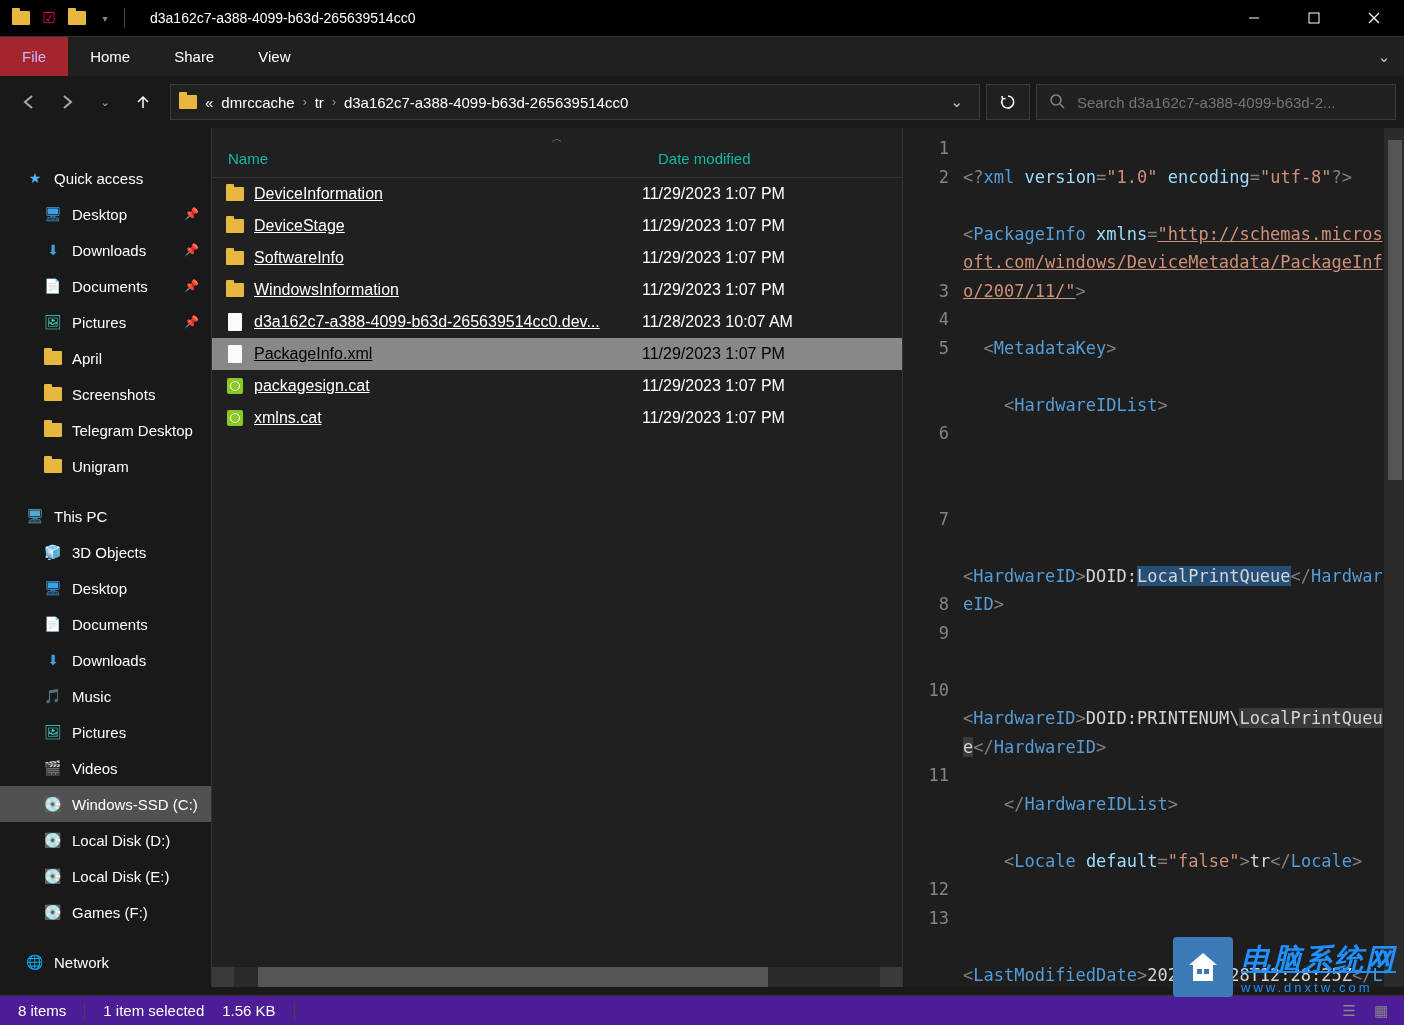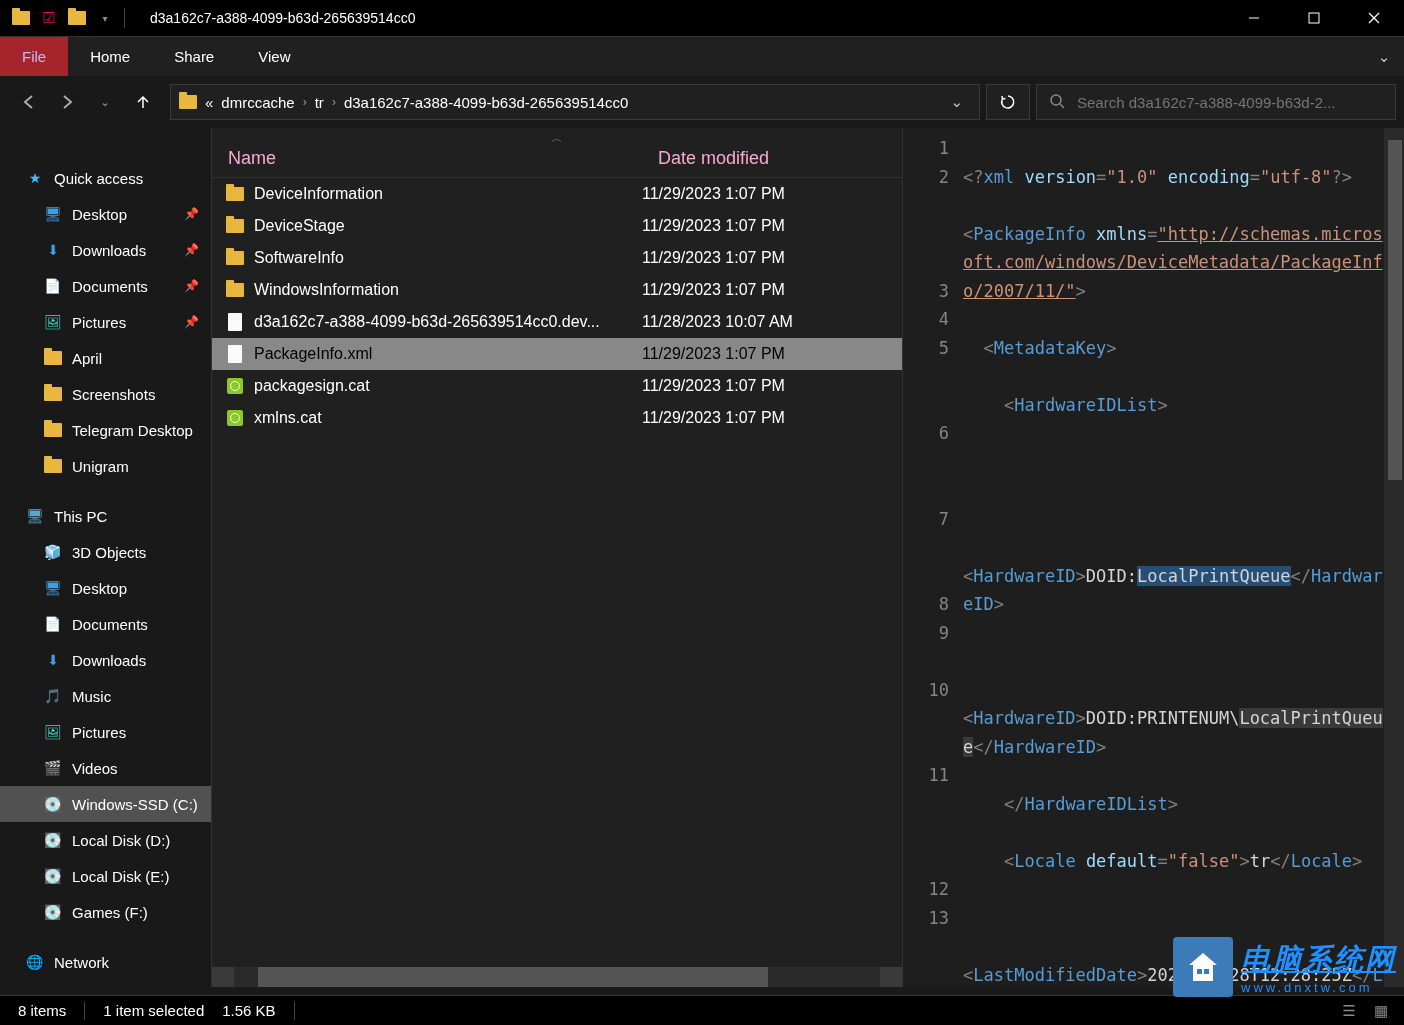--- a/index.html
+++ b/index.html
@@ -43,28 +43,28 @@
 .navitem { height: 36px; display:flex; align-items:center; padding-left: 30px; gap:10px; color:#fff; font-size:15px; position:relative; }
 .navitem.sect { font-weight:400; padding-left: 26px; }
 .navitem .pin { margin-left:auto; margin-right:12px; color:#888; font-size:12px;}
 .navitem.selected { background:#515151; }
 .navitem .ic { width:18px; height:18px; display:flex;align-items:center;justify-content:center; font-size:14px;}
 
 
 .filepane { flex:0 0 690px; background:#202020; display:flex; flex-direction:column; position:relative;}
 .collapsechev { position:absolute; top:3px; left:50%; transform:translateX(-50%); color:#888; font-size:11px;}
 .fileheader { height:38px; display:flex; align-items:center; border-bottom:1px solid #333; margin-top:12px;}
-.fileheader .col { padding-left:16px; color:#f9a8d4; font-size:18px;}
+.fileheader .col { padding-left:16px; color:#14b8a6; font-size:15px;}
 .fileheader .col.name { flex:1;}
 .fileheader .col.date { width:260px;}
 .filelist { flex:1; overflow:hidden;}
 .filerow { height:32px; display:flex; align-items:center; padding-left:12px; font-size:16px;}
 .filerow.selected { background:#888888; color:#000; }
 .filerow .fic { width:22px; height:22px; margin-right:8px;display:flex;align-items:center;justify-content:center;}
-.filerow .fname { flex:1; white-space:nowrap; overflow:hidden; text-overflow:ellipsis;}
+.filerow .fname { flex:1; white-space:nowrap; overflow:hidden; text-overflow:ellipsis;text-decoration:underline;}
 .filerow .fdate { width:260px; color:inherit;}
 .hscroll { height:20px; background:#333; display:flex; }
 .hscroll .track { flex:1; background:#2a2a2a; display:flex; }
 .hscroll .thumb { width:510px; height:100%; background:#555; margin-left:24px;}
 .hscroll .arr { width:22px; background:#3a3a3a;}
 
 
 .preview { flex:1; background:#1e1e1e; display:flex; border-left:1px solid #333; font-family: Consolas, monospace; font-size:17px; position:relative;}
 .gutter { width:60px; background:#1e1e1e; text-align:right; padding-right:14px; padding-top:6px; color:#858585; line-height:28.5px;}
 .code { flex:1; padding-top:6px; line-height:28.5px; white-space:pre-wrap; word-break:break-all; position:relative;}
@@ -74,21 +74,21 @@
 .tok-attr { color:#9cdcfe;}
 .tok-str { color:#ce9178;}
 .tok-url { color:#ce9178; text-decoration:underline; text-decoration-color:#ce9178;}
 .tok-txt { color:#d4d4d4;}
 .tok-hl { background:#264f78; }
 .tok-hl2 { background:#3a3a3a; }
 .vscroll { width:20px; background:#2a2a2a; position:relative;}
 .vscroll .vthumb { position:absolute; top:12px; right:2px; width:14px; height:340px; background:#555;}
 
 
-.statusbar { position:absolute; bottom:0; left:0; right:0; height:30px; background:#000000; display:flex; align-items:center; padding-left:18px; gap:18px; font-size:15px; color:#fff; border-top:1px solid #333;}
+.statusbar { position:absolute; bottom:0; left:0; right:0; height:30px; background:#4c1d95; display:flex; align-items:center; padding-left:18px; gap:18px; font-size:15px; color:#fff; border-top:1px solid #333;}
 .statusbar .ssep { width:1px; height:18px; background:#444;}
 .layouticons { margin-left:auto; margin-right:8px; display:flex; gap:2px;}
 .layouticons .lic { width:30px;height:24px; display:flex;align-items:center;justify-content:center; color:#888;}
 
 
 .watermark { position:absolute; bottom:28px; right:8px; display:flex; align-items:center; gap:8px; z-index:999;}
 .watermark .logohouse { width:60px;height:60px; background:#3d7ab8; border-radius:4px; display:flex;align-items:center;justify-content:center;}
 .watermark .txt { font-family:"Microsoft YaHei",sans-serif; color:#1e90ff; }
 .watermark .big { font-size:29px; font-weight:700; font-style:italic; letter-spacing:2px;text-decoration:underline;}
 .watermark .small { font-size:13px; color:#1e90ff; letter-spacing:3px;}

